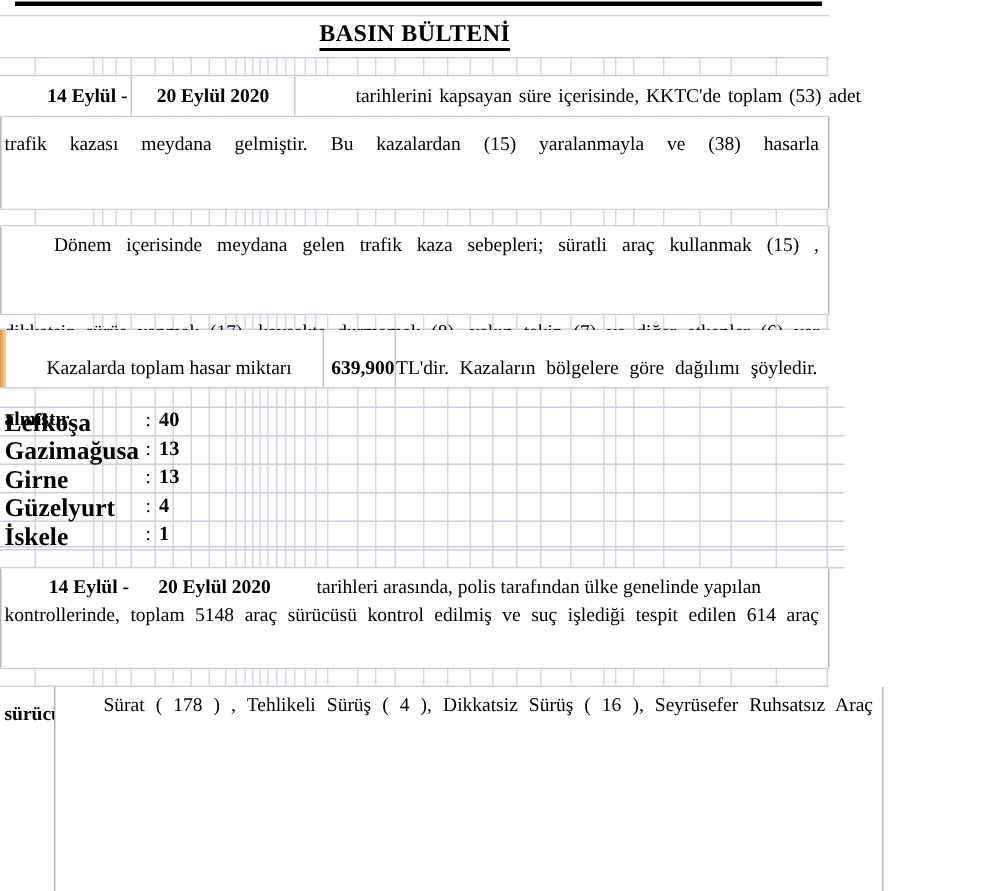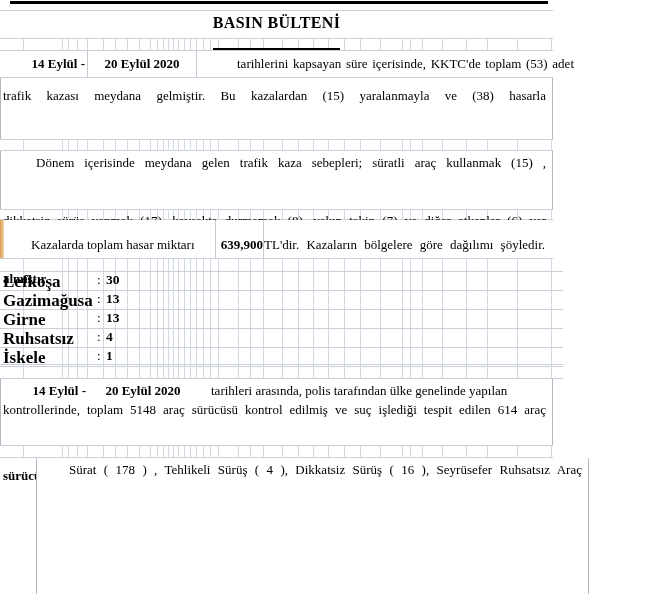--- a/index.html
+++ b/index.html
@@ -10,21 +10,21 @@
   
   #gridlines{position:absolute;inset:0;z-index:0;}
   .gv{position:absolute;width:1px;background:#d3d9e0;}
   .gh{position:absolute;height:1px;background:#c9d0d9;}
   
   .blk{position:absolute;left:0;width:553px;background:#fff;z-index:1;box-sizing:border-box;}
   .brd{border-left:1px solid #b0b8c1;border-right:1px solid #b0b8c1;}
   .topline{position:absolute;left:10px;top:1px;width:538px;height:3px;background:#000;z-index:2;}
   
   .title-cell{top:11px;height:27px;text-align:center;padding-top:3px;}
-  .title-text{font-weight:bold;font-size:16px;letter-spacing:.3px;border-bottom:2px solid #000;padding-bottom:17px;}
+  .title-text{font-weight:bold;font-size:16px;letter-spacing:.3px;border-bottom:2px solid #000;padding-bottom:1px;}
   
   .line{text-align:justify;text-align-last:justify;height:inherit;}
   .pline{padding:0 6px 0 2px;}
   .last{text-align:left;text-align-last:left;font-weight:bold;}
   .ind33{text-indent:33px;}
   .ind30{text-indent:30px;}
   
   .daterow{height:26px;}
   .d-a{position:absolute;left:0;top:5px;width:85px;text-align:right;font-weight:bold;}
   .d-b{position:absolute;left:88px;top:5px;width:108px;text-align:center;font-weight:bold;}
@@ -148,34 +148,34 @@
     <span class="vsep" style="left:215px"></span>
     <span class="vsep" style="left:263px"></span>
     <span class="kaz-label">Kazalarda toplam hasar miktarı</span>
     <span class="kaz-amount">639,900</span>
     <span class="kaz-suffix">TL'dir.  Kazaların bölgelere göre dağılımı şöyledir.</span>
   </div>
 
   <div class="region-row" style="top:271px">
     <span class="r-name">Lefkoşa</span>
     <span class="r-colon">:</span>
-    <span class="r-value">30</span>
+    <span class="r-value">40</span>
   </div>
   <div class="region-row" style="top:290px">
     <span class="r-name">Gazimağusa</span>
     <span class="r-colon">:</span>
     <span class="r-value">13</span>
   </div>
   <div class="region-row" style="top:309px">
     <span class="r-name">Girne</span>
     <span class="r-colon">:</span>
     <span class="r-value">13</span>
   </div>
   <div class="region-row" style="top:328px">
-    <span class="r-name">Ruhsatsız</span>
+    <span class="r-name">Güzelyurt</span>
     <span class="r-colon">:</span>
     <span class="r-value">4</span>
   </div>
   <div class="region-row" style="top:347px">
     <span class="r-name">İskele</span>
     <span class="r-colon">:</span>
     <span class="r-value">1</span>
   </div>
 
   <div class="blk brd date2blk">

